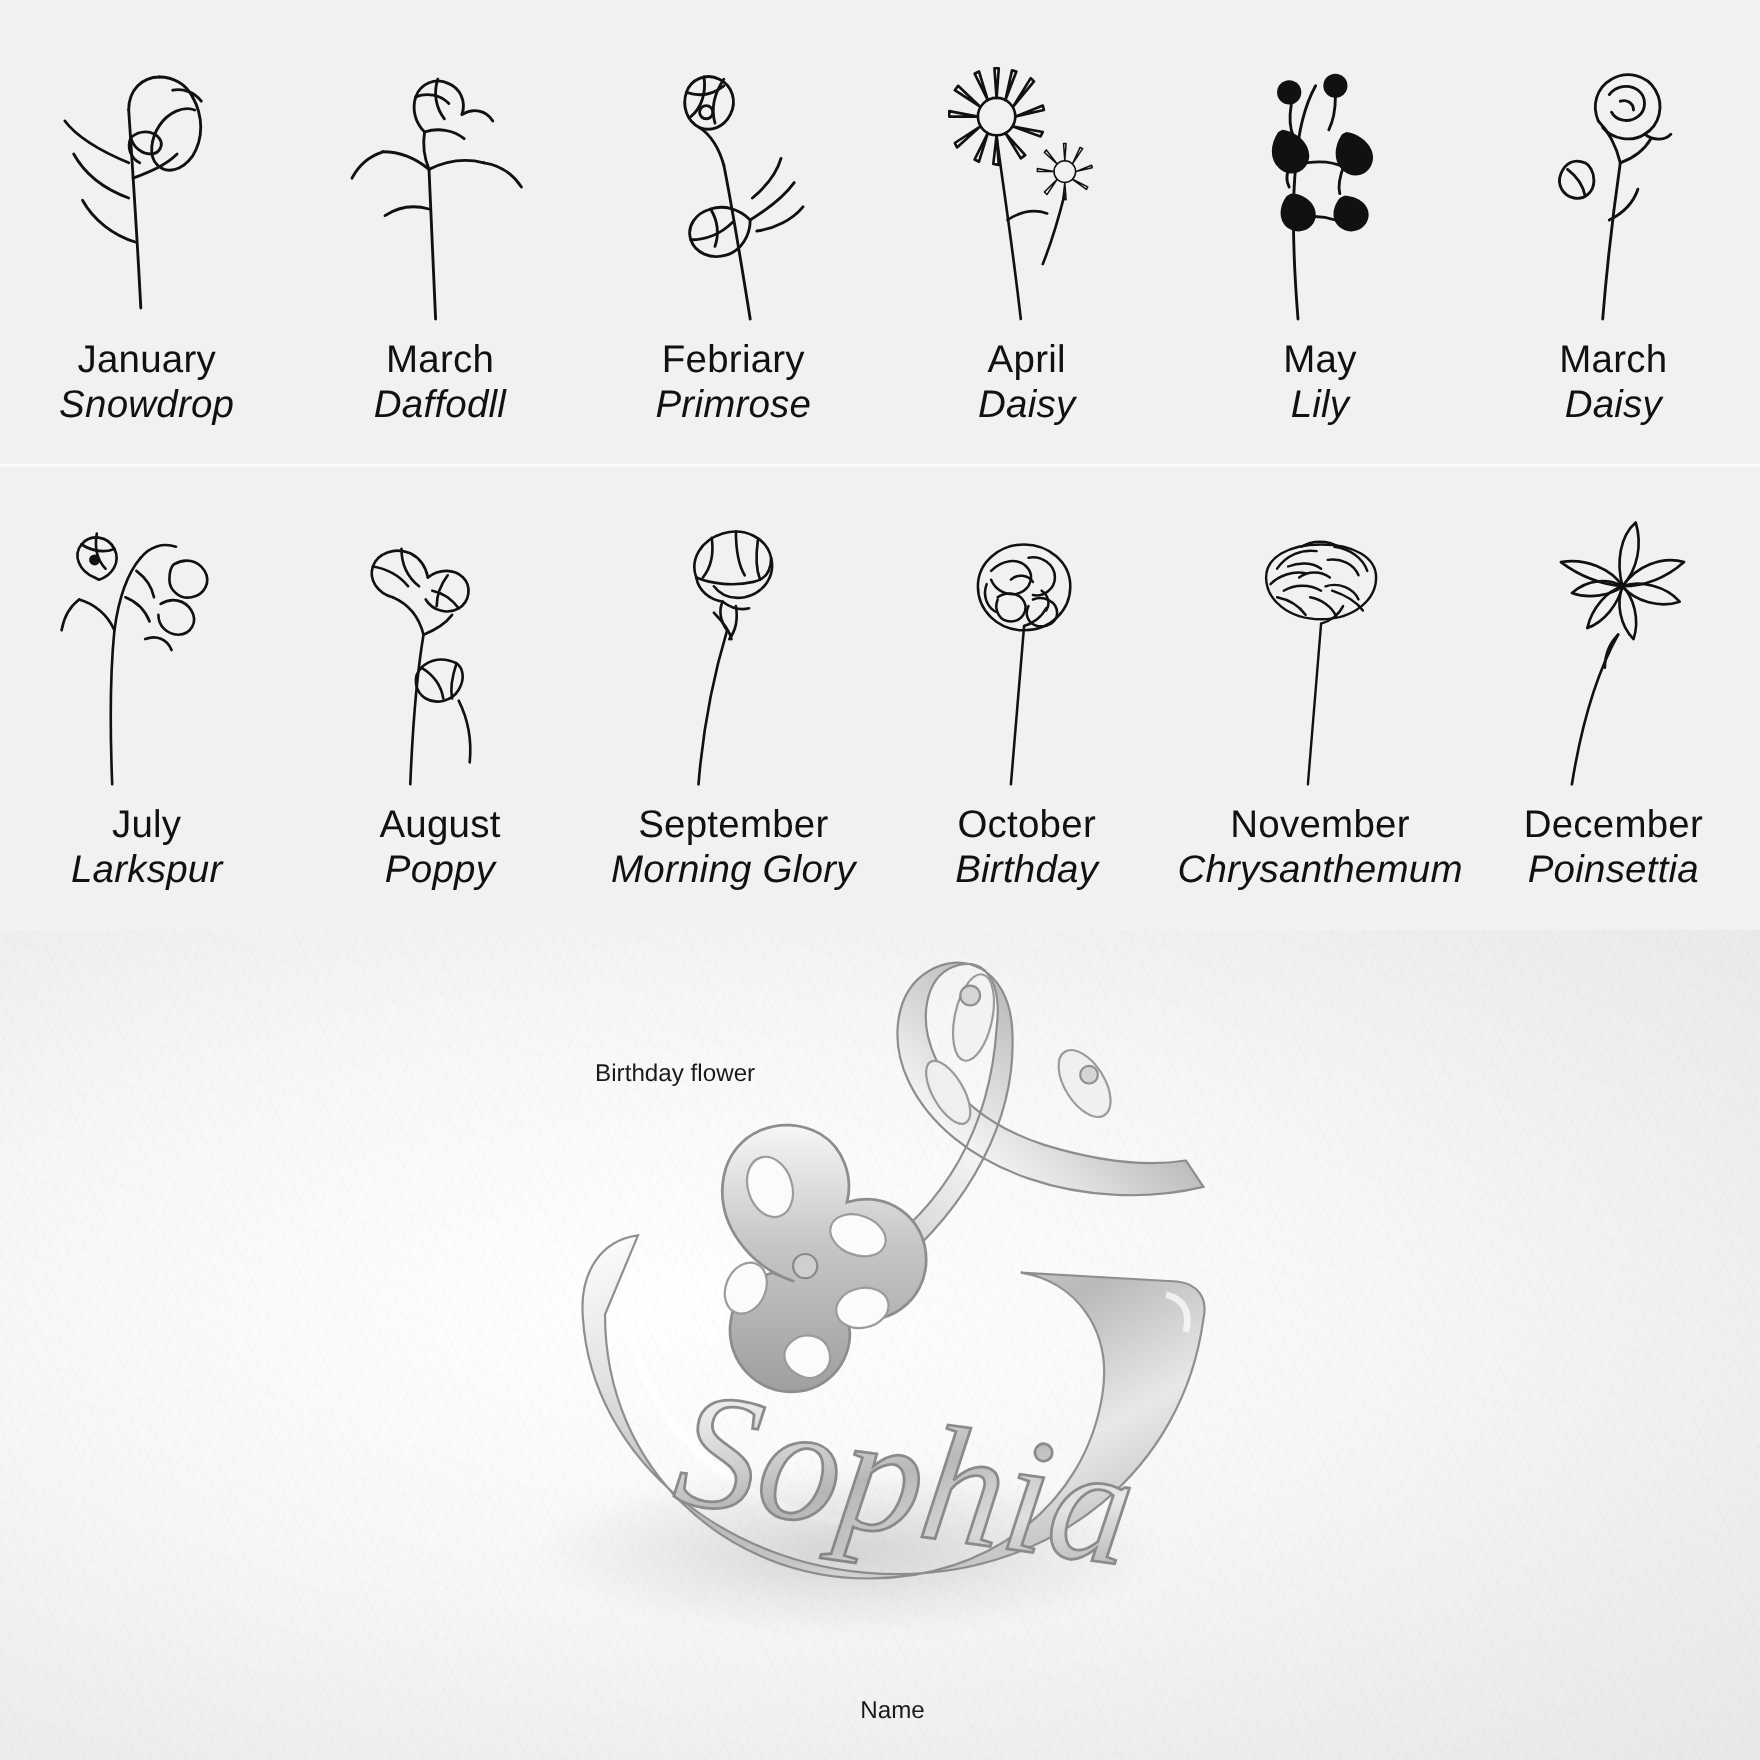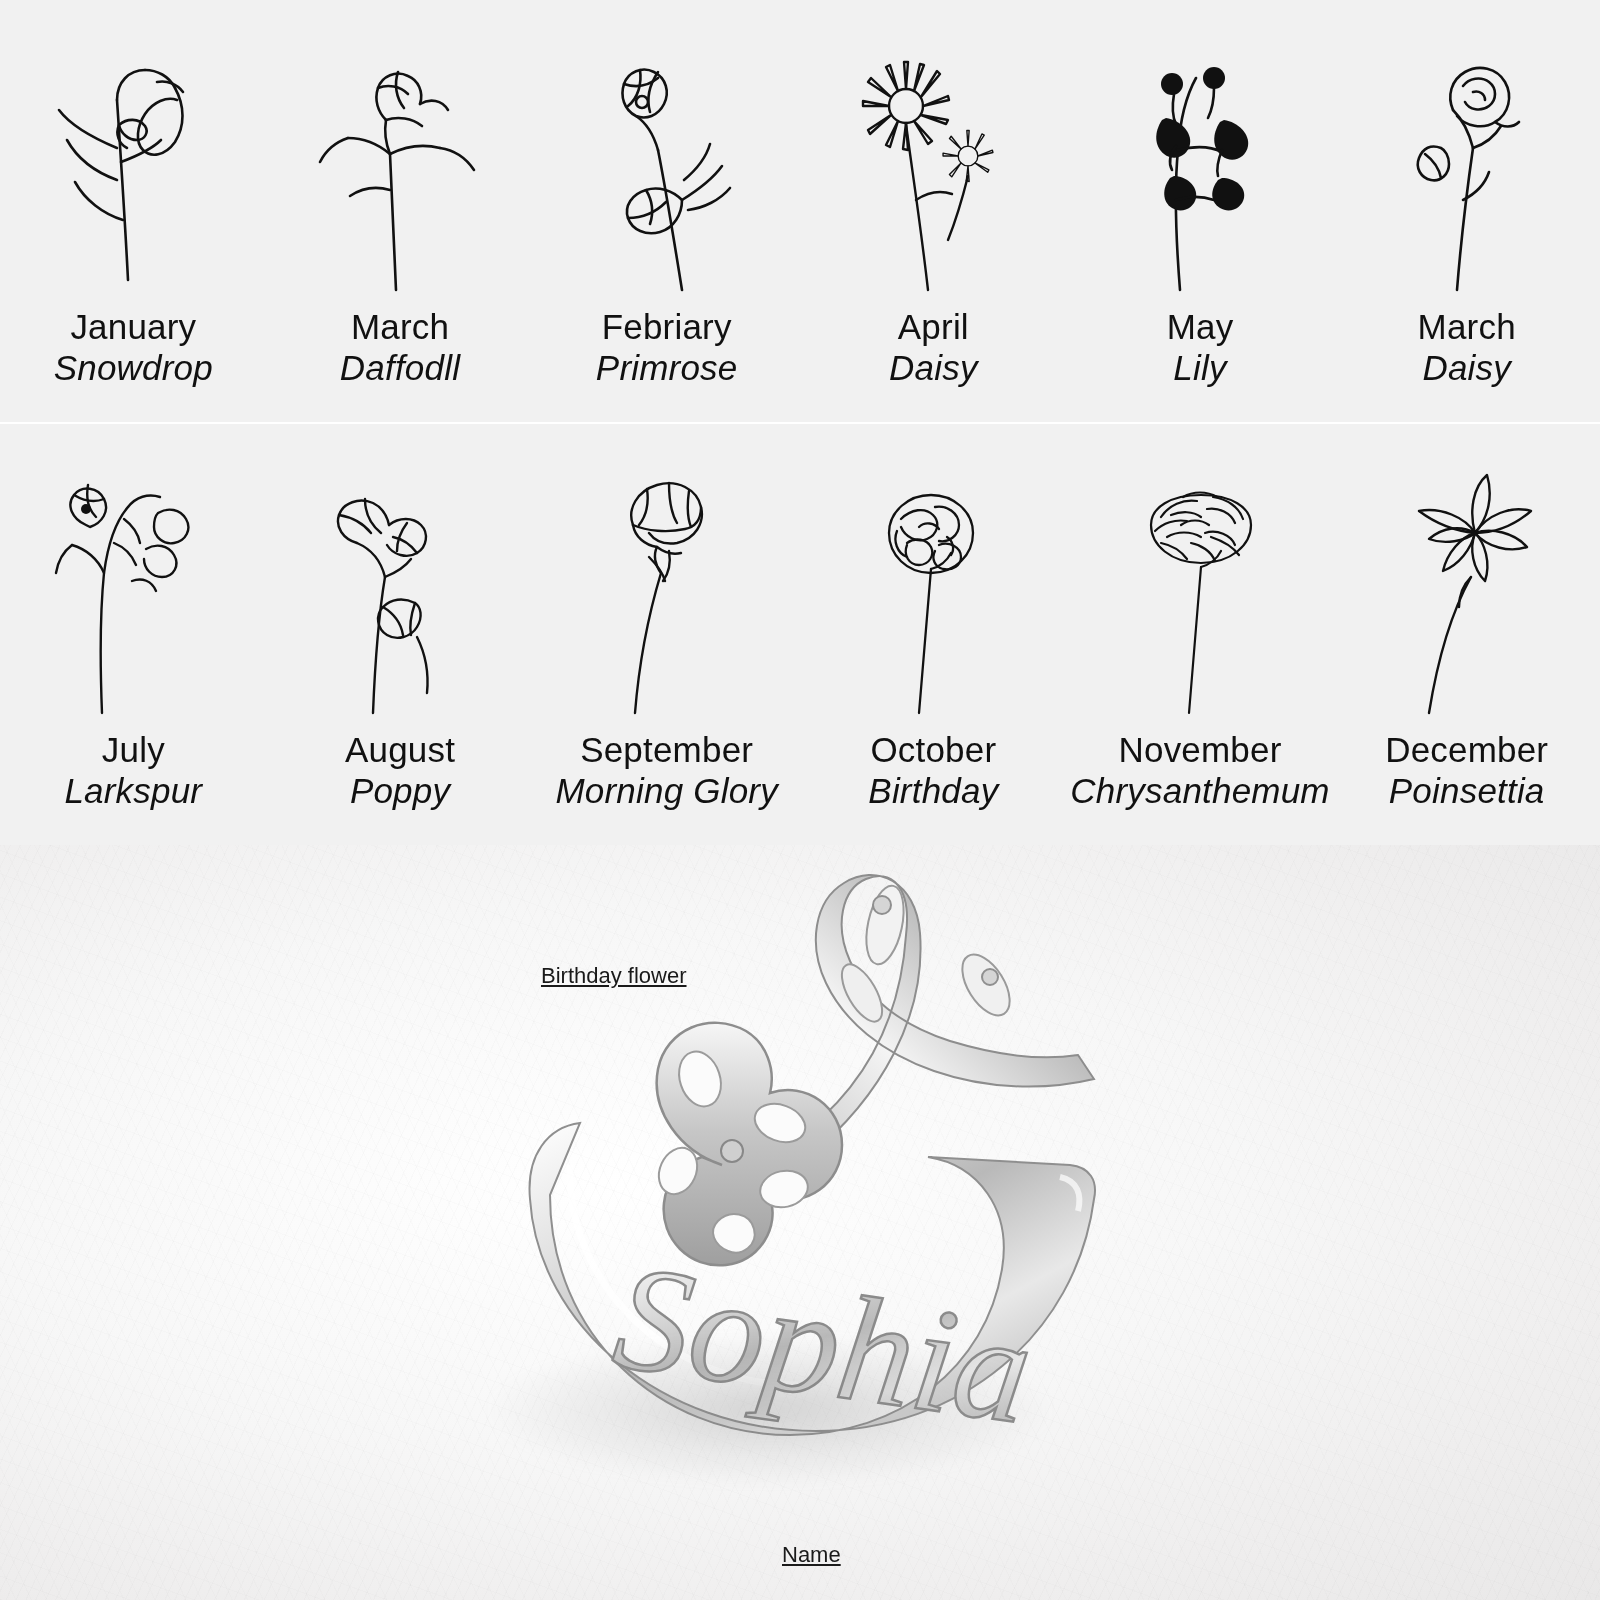--- a/index.html
+++ b/index.html
@@ -69,21 +69,21 @@
   .ring-wrap{
     position:absolute;left:430px;top:20px;width:760px;height:735px;
   }
   .ring-shadow{
     position:absolute;left:60px;top:470px;width:560px;height:150px;
     background:radial-gradient(ellipse at center, rgba(120,120,120,0.28) 0%, rgba(150,150,150,0.12) 45%, rgba(255,255,255,0) 72%);
     filter:blur(6px);
   }
   .callout-label{
     position:absolute;
-    font-size:22px;color:#1a1a1a;white-space:nowrap;text-decoration:underline;
+    font-size:22px;color:#1a1a1a;white-space:nowrap;
   }
   .lbl-flower{left:541px;top:963px;}
   .lbl-name{left:782px;top:1542px;}
 </style>
 </head>
 <body>
 
 <div class="page">
 
   <div class="chart">

